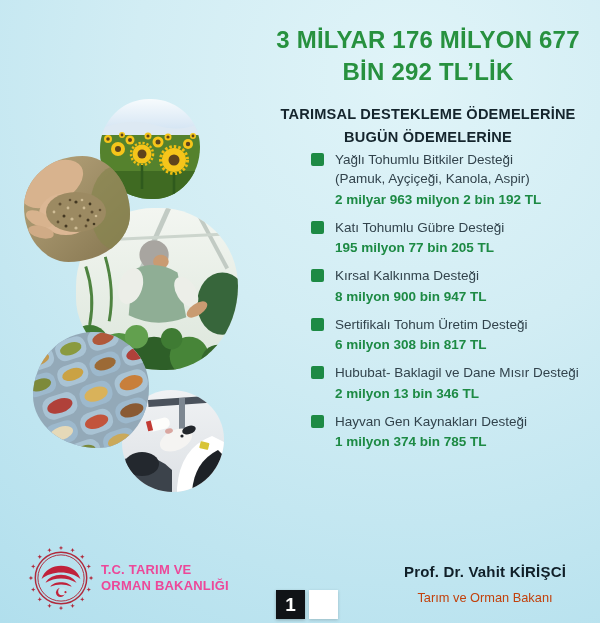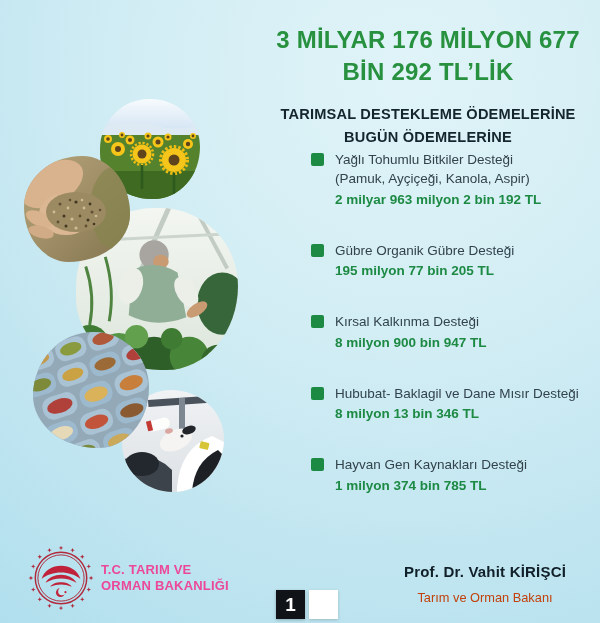--- a/index.html
+++ b/index.html
@@ -10,21 +10,21 @@
     background: radial-gradient(circle at 68% 12%, #e0f4f8 0%, #d2edf4 40%, #b1dfed 100%);
   }
   .stage { position:absolute; inset:0; width:546px; height:623px; }
 
   
   .header { position:absolute; left:262px; top:24px; width:332px; text-align:center; }
   .headline { font-size:24px; font-weight:800; color:#27913f; line-height:1.32; letter-spacing:.2px; }
   .subhead  { margin-top:16px; font-size:14.6px; font-weight:800; color:#15252d; line-height:1.55; letter-spacing:.2px; }
 
   
-  .list { position:absolute; left:311px; top:150px; width:286px; display:flex; flex-direction:column; gap:31px; }
+  .list { position:absolute; left:311px; top:150px; width:286px; display:flex; flex-direction:column; gap:8px; }
   .item { display:flex; gap:11px; }
   .bullet { width:13px; height:13px; border-radius:2px; background:#1d8a44; margin-top:3px; flex:none; }
   .item-text { width:246px; }
   .item-title { font-size:13.5px; font-weight:500; color:#32434c; line-height:1.43; }
   .item-amount { font-size:13.5px; font-weight:800; color:#1d8a44; line-height:1.5; margin-top:1px; }
 
   
   .blob { position:absolute; overflow:hidden; }
   .blob svg { width:100%; height:100%; display:block; }
   .blob-sunflower { left:100px; top:99px;  width:100px; height:100px; z-index:1;
@@ -254,36 +254,43 @@
       <span class="bullet"></span>
       <div class="item-text">
         <div class="item-title">Yağlı Tohumlu Bitkiler Desteği</div>
         <div class="item-title">(Pamuk, Ayçiçeği, Kanola, Aspir)</div>
         <div class="item-amount">2 milyar 963 milyon 2 bin 192 TL</div>
       </div>
     </div>
     <div class="item">
       <span class="bullet"></span>
       <div class="item-text">
-        <div class="item-title">Gübre Organik Gübre Desteği</div>
+        <div class="item-title">Katı Tohumlu Gübre Desteği</div>
         <div class="item-amount">195 milyon 77 bin 205 TL</div>
       </div>
     </div>
     <div class="item">
       <span class="bullet"></span>
       <div class="item-text">
         <div class="item-title">Kırsal Kalkınma Desteği</div>
         <div class="item-amount">8 milyon 900 bin 947 TL</div>
       </div>
     </div>
     <div class="item">
       <span class="bullet"></span>
       <div class="item-text">
+        <div class="item-title">Sertifikalı Tohum Üretim Desteği</div>
+        <div class="item-amount">6 milyon 308 bin 817 TL</div>
+      </div>
+    </div>
+    <div class="item">
+      <span class="bullet"></span>
+      <div class="item-text">
         <div class="item-title">Hububat- Baklagil ve Dane Mısır Desteği</div>
-        <div class="item-amount">8 milyon 13 bin 346 TL</div>
+        <div class="item-amount">2 milyon 13 bin 346 TL</div>
       </div>
     </div>
     <div class="item">
       <span class="bullet"></span>
       <div class="item-text">
         <div class="item-title">Hayvan Gen Kaynakları Desteği</div>
         <div class="item-amount">1 milyon 374 bin 785 TL</div>
       </div>
     </div>
   </div>

